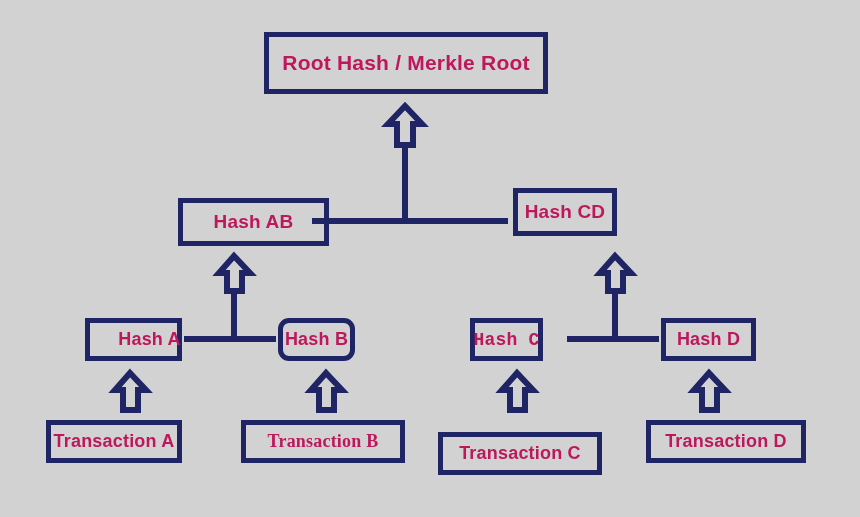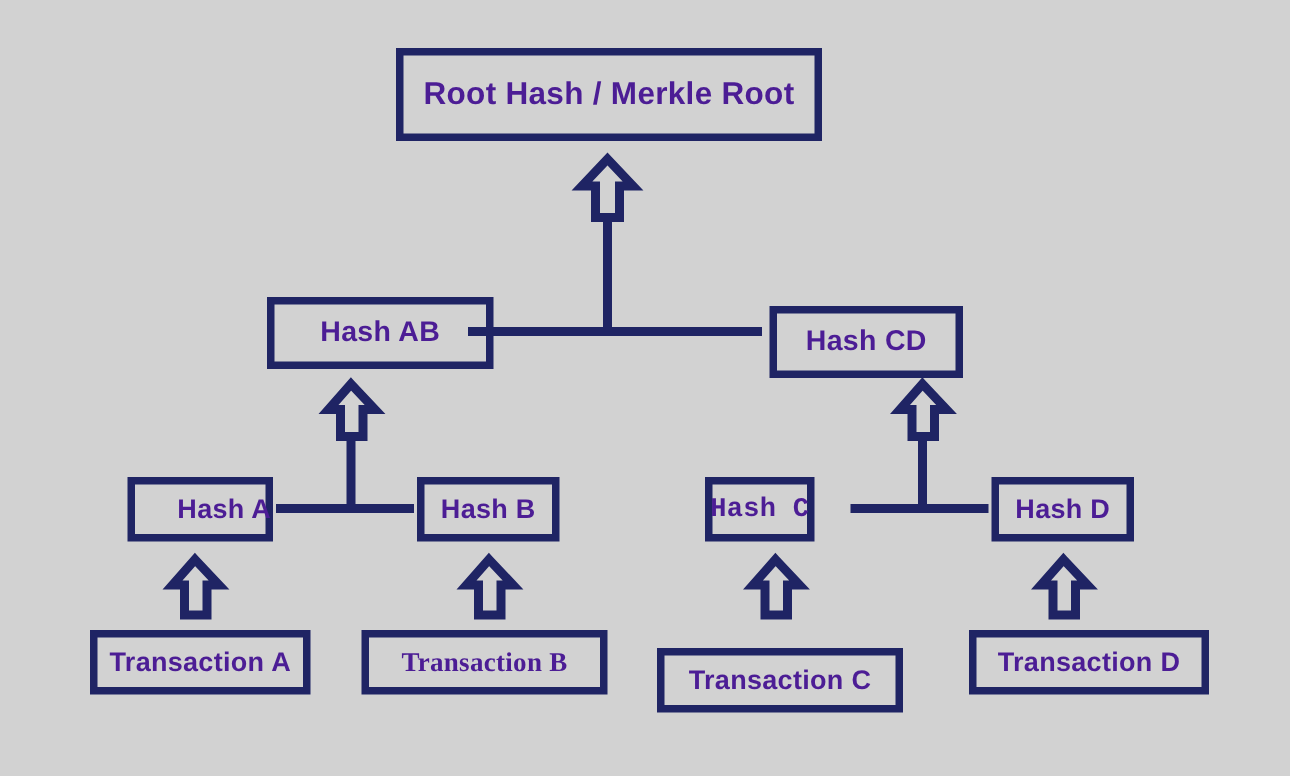--- a/index.html
+++ b/index.html
@@ -24,56 +24,56 @@
     top: 0;
     width: 860px;
     height: 517px;
     pointer-events: none;
   }
   .node {
     position: absolute;
     box-sizing: border-box;
     border: 5px solid #1f2464;
     background: transparent;
-    color: #4c1d95;
+    color: #be185d;
     font-weight: bold;
     display: flex;
     align-items: center;
     justify-content: center;
     letter-spacing: 0.2px;
     white-space: nowrap;
   }
   .node-root {
     left: 264px;
     top: 32px;
     width: 284px;
     height: 62px;
     font-size: 21px;
   }
   .node-hash2 {
     height: 48px;
     font-size: 19px;
   }
   .node-hash-ab { left: 178px; top: 198px; width: 151px; }
-  .node-hash-cd { left: 513px; top: 204px; width: 129px; text-align: right; }
+  .node-hash-cd { left: 513px; top: 188px; width: 104px; text-align: right; }
   .node-hash1 {
     top: 318px;
     height: 43px;
     font-size: 18px;
   }
   .node-hash-a { left: 85px;  width: 97px; padding-left: 32px; }
-  .node-hash-b { left: 278px; width: 95px; }
+  .node-hash-b { left: 278px; width: 77px; border-radius: 11px; }
   .node-hash-c { left: 470px; width: 73px; font-family: Liberation Mono, monospace; }
   .node-hash-d { left: 661px; width: 95px; }
   .node-tx {
     top: 420px;
     height: 43px;
     font-size: 18px;
   }
-  .node-tx-a { left: 60px;  width: 147px; }
+  .node-tx-a { left: 46px;  width: 136px; }
   .node-tx-b { left: 241px; width: 164px; font-family: Liberation Serif, serif; }
   .node-tx-c { left: 438px; width: 164px; margin-top: 12px; }
   .node-tx-d { left: 630px; width: 160px; margin-left: 16px; }
 </style>
 </head>
 <body>
 
 <div id="diagram">
 
   <svg class="connectors" viewBox="0 0 860 517" width="860" height="517" xmlns="http://www.w3.org/2000/svg">

